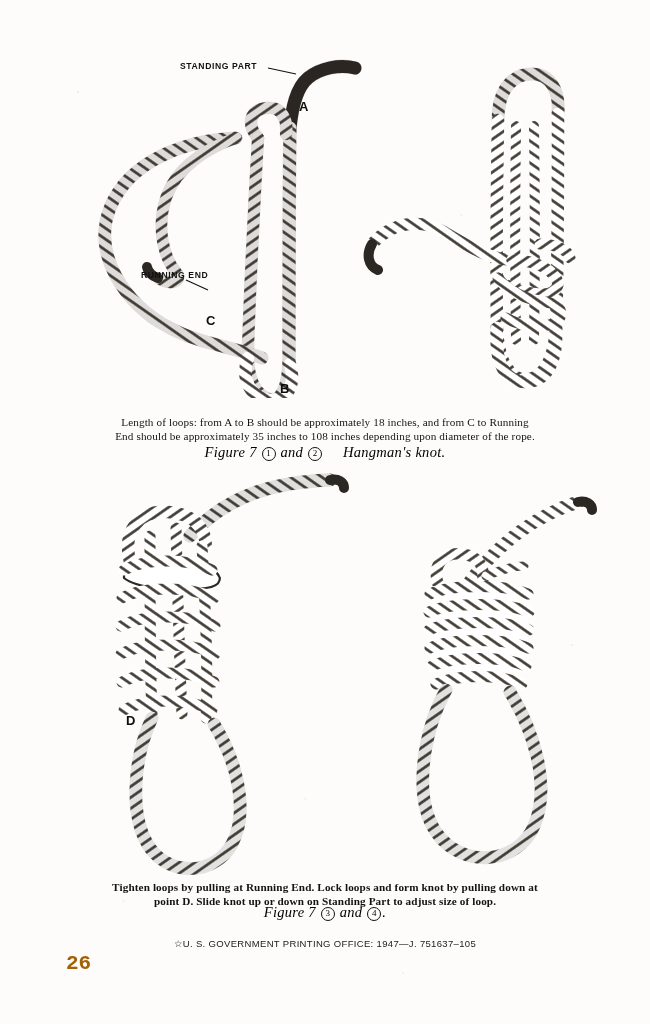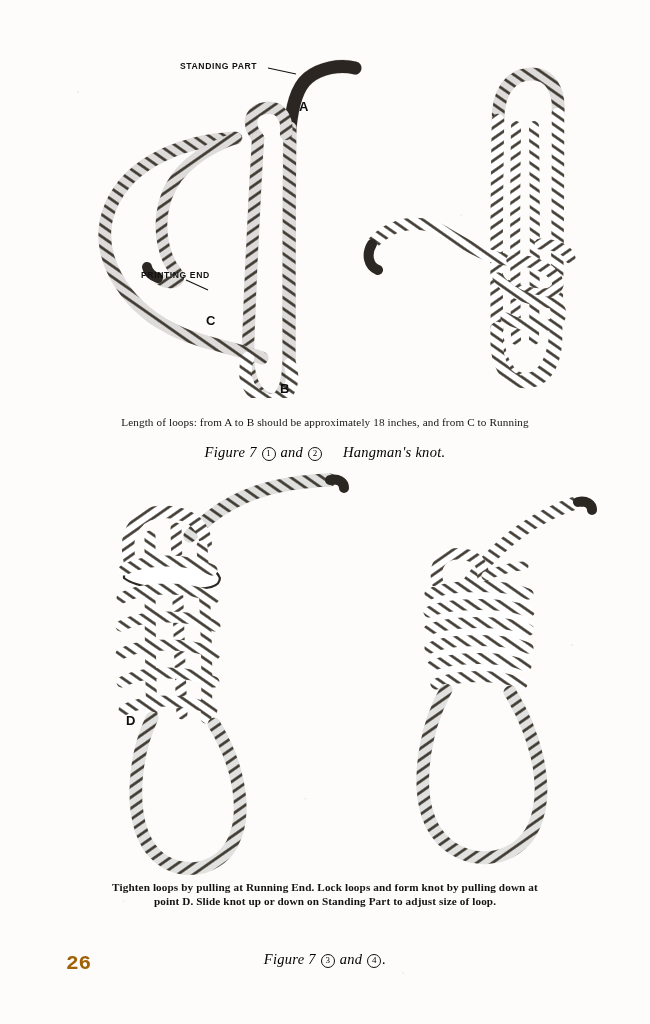--- a/index.html
+++ b/index.html
@@ -65,21 +65,21 @@
     left: 0;
     width: 650px;
     text-align: center;
     font-family: "Liberation Serif", serif;
     font-style: italic;
     font-size: 14.5px;
     letter-spacing: .02em;
     color: #000000;
   }
   #figlabel-top { top: 444px; }
-  #figlabel-bottom { top: 904px; margin-top: 47px; }
+  #figlabel-bottom { top: 904px; }
   .fig-label .circnum {
     display: inline-block;
     border: 1px solid #111;
     border-radius: 50%;
     width: 12px;
     height: 12px;
     line-height: 11px;
     font-size: 9px;
     font-style: normal;
     text-align: center;
@@ -193,28 +193,29 @@
         <path d="M372 216 C 392 194, 420 190, 444 204 C 468 218, 486 230, 512 232" fill="none" stroke="url(#twist)" stroke-width="12" stroke-linecap="round"></path>
         <path d="M372 216 C 366 226, 368 238, 378 242" fill="none" stroke="#2b2722" stroke-width="10" stroke-linecap="round"></path>
 
         <path d="M512 232 C 530 232, 548 238, 556 250 C 562 260, 552 268, 538 266 C 520 264, 504 258, 498 250" fill="none" stroke="url(#twist2)" stroke-width="11.5" stroke-linecap="round"></path>
         <path d="M498 250 C 508 264, 528 272, 546 274 C 560 276, 566 286, 556 294 C 544 302, 520 298, 506 290" fill="none" stroke="url(#twist)" stroke-width="11" stroke-linecap="round"></path>
         <path d="M540 216 C 556 216, 568 222, 570 230" fill="none" stroke="url(#twist2)" stroke-width="11" stroke-linecap="round"></path>
       </g>
     </svg>
 
     <div class="callout" style="left:180px; top:33px;">STANDING PART</div>
-    <div class="callout" style="left:141px; top:242px;">PRINTING END</div>
+    <div class="callout" style="left:141px; top:242px;">RUNNING END</div>
     <div class="letter" style="left:299px; top:71px;">A</div>
     <div class="letter" style="left:206px; top:285px;">C</div>
     <div class="letter" style="left:280px; top:353px;">B</div>
   </div>
 
   <div class="caption-block" id="caption-top">
     <div class="line">Length of loops: from A to B should be approximately 18 inches, and from C to Running</div>
+    <div class="line">End should be approximately 35 inches to 108 inches depending upon diameter of the rope.</div>
   </div>
 
   <div class="fig-label" id="figlabel-top">
     <span>Figure 7</span>
     <span class="circnum">1</span>
     <span>and</span>
     <span class="circnum">2</span>
     <span style="display:inline-block;width:12px"></span>
     <span>Hangman's knot.</span>
   </div>
@@ -276,14 +277,15 @@
     <div class="line">point D.  Slide knot up or down on Standing Part to adjust size of loop.</div>
   </div>
 
   <div class="fig-label" id="figlabel-bottom">
     <span>Figure 7</span>
     <span class="circnum">3</span>
     <span>and</span>
     <span class="circnum">4</span><span>.</span>
   </div>
 
+  <div id="imprint">☆U. S. GOVERNMENT PRINTING OFFICE: 1947—J. 751637–105</div>
   <div id="page-number">26</div>
 </div>
 
 </body></html>

